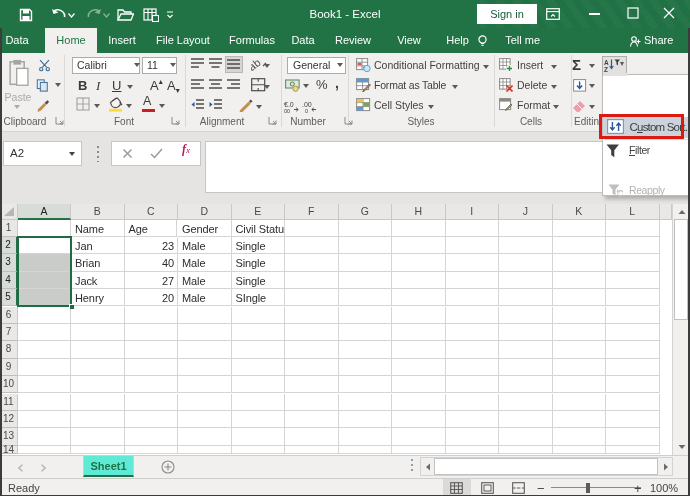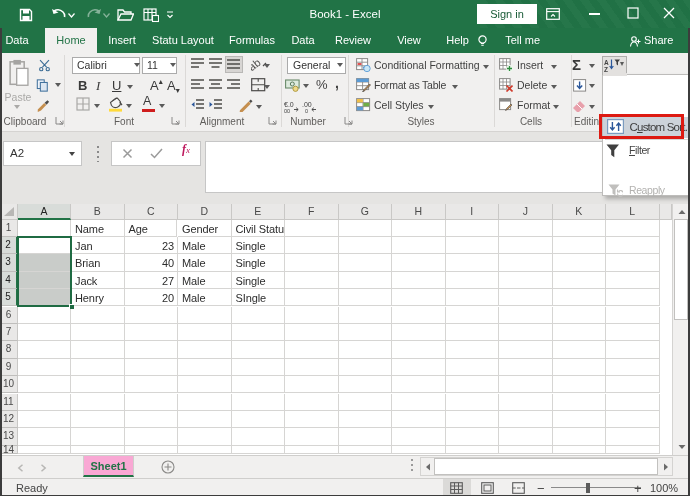--- a/index.html
+++ b/index.html
@@ -102,21 +102,21 @@
       <rect x="1" y="1" width="10" height="10" fill="none" stroke="#fff" stroke-width="1.2"></rect>
     </svg>
   <svg class="abs" style="left:663px;top:7px;" width="12" height="12" viewBox="0 0 12 12">
       <path d="M1 1 L11 11 M11 1 L1 11" stroke="#fff" stroke-width="1.3"></path>
     </svg>
 </div>
 <div class="abs" id="tabrow">
   <div class="tab" style="left:2px;width:30px;">Data</div>
   <div class="tab" id="tab-home" style="left:45px;width:52px;">Home</div>
   <div class="tab" style="left:102px;width:40px;">Insert</div>
-  <div class="tab" style="left:147px;width:72px;">Statu Layout</div>
+  <div class="tab" style="left:147px;width:72px;">File Layout</div>
   <div class="tab" style="left:222px;width:60px;">Formulas</div>
   <div class="tab" style="left:285px;width:36px;">Data</div>
   <div class="tab" style="left:328px;width:50px;">Review</div>
   <div class="tab" style="left:389px;width:40px;">View</div>
   <div class="tab" style="left:436px;width:43px;">Help</div>
   <svg class="abs" style="left:477px;top:7px;" width="11" height="13" viewBox="0 0 11 13">
     <circle cx="5.5" cy="4.5" r="3.6" fill="none" stroke="#fff" stroke-width="1.2"></circle>
     <path d="M4 8.5 h3 M4.3 10.2 h2.4" stroke="#fff" stroke-width="1.1"></path>
   </svg>
   <div class="tab" style="left:492px;width:48px;text-align:right;">Tell me</div>
@@ -565,39 +565,39 @@
   <div class="abs" style="left:17px;top:31.9px;width:55px;height:71.6px;border:2px solid #1f6b43;"></div>
 <div class="abs" style="left:68.5px;top:100px;width:5px;height:5px;background:#1f6b43;border-left:1px solid #fff;border-top:1px solid #fff;"></div>
 </div>
 <div class="abs" id="sheetbar">
   <svg class="abs" style="left:17px;top:8px;" width="7" height="8" viewBox="0 0 7 8">
       <path d="M5.5 0.8 L1.8 4 L5.5 7.2" fill="none" stroke="#b7b6b4" stroke-width="1.5"></path>
     </svg>
   <svg class="abs" style="left:40px;top:8px;" width="7" height="8" viewBox="0 0 7 8">
       <path d="M1.5 0.8 L5.2 4 L1.5 7.2" fill="none" stroke="#b7b6b4" stroke-width="1.5"></path>
     </svg>
-  <div class="abs" style="left:83px;top:0;width:51px;height:21px;background:#f9a8d4;border-left:1px solid #cfcecc;border-right:1px solid #cfcecc;border-bottom:2px solid #217346;color:#217346;font-weight:bold;font-size:11px;text-align:center;line-height:20px;">Sheet1</div>
+  <div class="abs" style="left:83px;top:0;width:51px;height:21px;background:#5eead4;border-left:1px solid #cfcecc;border-right:1px solid #cfcecc;border-bottom:2px solid #217346;color:#217346;font-weight:bold;font-size:11px;text-align:center;line-height:20px;">Sheet1</div>
   <svg class="abs" style="left:161px;top:4px;" width="14" height="14" viewBox="0 0 14 14">
     <circle cx="7" cy="7" r="6" fill="none" stroke="#8b8a88" stroke-width="1.1"></circle>
     <path d="M7 3.5 V10.5 M3.5 7 H10.5" stroke="#8b8a88" stroke-width="1.1"></path>
   </svg>
 
   <div class="abs" style="left:411px;top:3px;width:2px;height:15px;background:repeating-linear-gradient(#9a9a9a 0 2px,transparent 2px 5px);"></div>
 
   <div class="abs" style="left:420px;top:1px;width:253px;height:19px;background:#f1f0ef;border:1px solid #d4d3d1;"></div>
   <svg class="abs" style="left:425px;top:7px;" width="6" height="8" viewBox="0 0 6 8">
       <path d="M5 0.5 L1 4 L5 7.5" fill="#6a6a6a"></path>
     </svg>
   <div class="abs" style="left:434px;top:2px;width:224px;height:17px;background:#fff;border:1px solid #c2c1bf;"></div>
   <svg class="abs" style="left:663px;top:7px;" width="6" height="8" viewBox="0 0 6 8">
       <path d="M1 0.5 L5 4 L1 7.5" fill="#6a6a6a"></path>
     </svg>
 </div>
 <div class="abs" id="statusbar">
-  <div class="abs" style="left:16px;top:2px;line-height:15px;">Ready</div>
+  <div class="abs" style="left:8px;top:2px;line-height:15px;">Ready</div>
 
   <div class="abs" style="left:443px;top:0;width:28px;height:18px;background:#dbdad8;"></div>
   <svg class="abs" style="left:450px;top:3px;" width="13" height="12" viewBox="0 0 13 12">
     <rect x="0.7" y="0.7" width="11.6" height="10.6" fill="none" stroke="#5c5c5c" stroke-width="1.1"></rect>
     <path d="M0.7 4 h11.6 M0.7 7.5 h11.6 M4.5 0.7 v10.6 M8.5 0.7 v10.6" stroke="#5c5c5c" stroke-width="1"></path>
   </svg>
   <svg class="abs" style="left:481px;top:3px;" width="13" height="12" viewBox="0 0 13 12">
     <rect x="0.7" y="0.7" width="11.6" height="10.6" fill="none" stroke="#5c5c5c" stroke-width="1.1"></rect>
     <rect x="3" y="3" width="7" height="6" fill="none" stroke="#5c5c5c" stroke-width="1"></rect>
   </svg>

